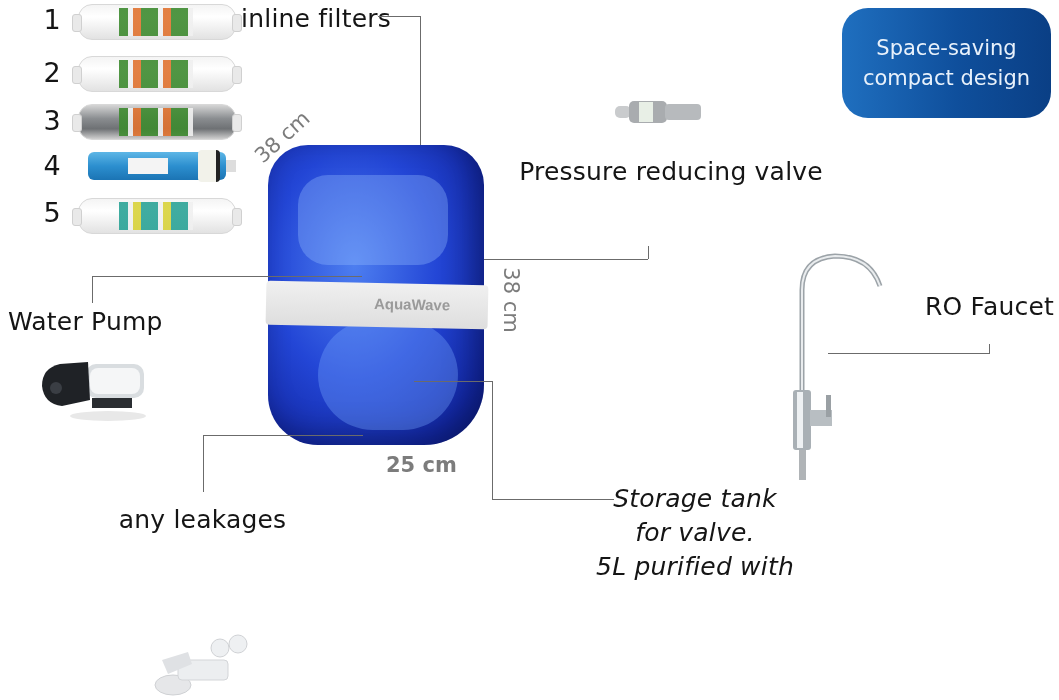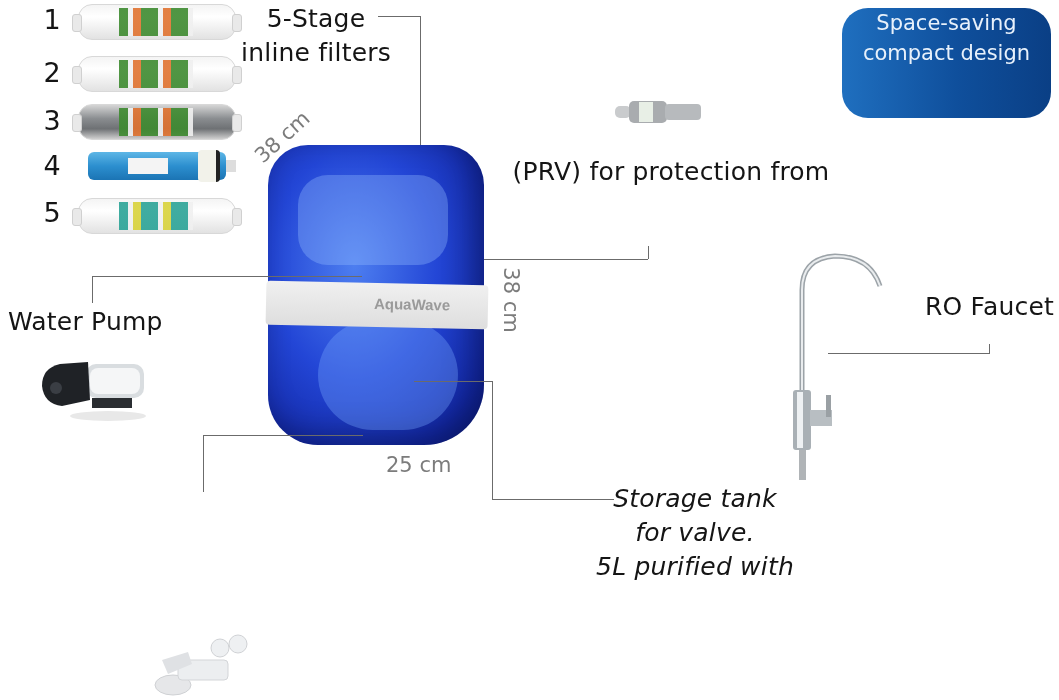--- a/index.html
+++ b/index.html
@@ -3,21 +3,21 @@
 <meta charset="utf-8">
 <style>
   html,body{margin:0;padding:0;background:#ffffff;}
   body{width:1059px;height:700px;position:relative;overflow:hidden;font-family:"DejaVu Sans","Liberation Sans",sans-serif;color:#111;}
   .label{position:absolute;font-size:25px;line-height:34px;color:#151515;text-align:center;white-space:nowrap;letter-spacing:0.2px;}
   .dim{position:absolute;font-size:21px;color:#7c7c7c;white-space:nowrap;}
   .line{position:absolute;background:#6b6b6b;}
   .num{position:absolute;font-size:27px;color:#151515;width:24px;text-align:center;}
   .badge{position:absolute;left:842px;top:8px;width:209px;height:110px;border-radius:26px;
     background:linear-gradient(90deg,#1f6fbf 0%,#0f4f9c 55%,#0a3f85 100%);
-    color:#e8f1fb;font-size:21px;line-height:30px;text-align:center;display:flex;flex-direction:column;justify-content:flex-start;}
+    color:#e8f1fb;font-size:21px;line-height:30px;text-align:center;display:flex;flex-direction:column;justify-content:center;}
   .filter{position:absolute;left:78px;width:156px;height:34px;border-radius:14px;
     background:linear-gradient(180deg,#f4f4f4 0%,#ffffff 35%,#e2e2e2 100%);border:1px solid #d8d8d8;}
   .filter .capL,.filter .capR{position:absolute;top:9px;width:8px;height:16px;background:#e9e9e9;border:1px solid #d0d0d0;border-radius:3px;}
   .filter .capL{left:-7px;} .filter .capR{right:-7px;}
   .filter .lbl{position:absolute;left:40px;top:3px;width:74px;height:28px;background:
     repeating-linear-gradient(90deg,#3d8a2f 0 9px,#f0f0f0 9px 14px,#e0722f 14px 22px,#3d8a2f 22px 30px);opacity:.9;}
   .filter.dark{background:linear-gradient(180deg,#d5d5d5 0%,#8a8d90 40%,#6e7174 70%,#cfcfcf 100%);}
   .filter.teal .lbl{background:repeating-linear-gradient(90deg,#2aa396 0 9px,#f0f0f0 9px 14px,#d8d23a 14px 22px,#2aa396 22px 30px);}
   .membrane{position:absolute;left:88px;top:152px;width:138px;height:28px;border-radius:6px;
     background:linear-gradient(180deg,#5db6e6 0%,#2c8fcf 50%,#1b74b4 100%);}
@@ -65,54 +65,53 @@
     <div class="wrap"></div>
     <div class="tip"></div>
   </div>
 <div class="filter teal" style="top:198px;">
     <div class="capL"></div>
     <div class="capR"></div>
     <div class="lbl"></div>
   </div>
 
 <div class="label" style="left:236px;top:2px;width:160px;">
-  <div>5-Stage</div>
   <div>inline filters</div>
 </div>
 <div class="line" style="left:378px;top:16px;width:42px;height:1px;"></div>
 <div class="line" style="left:420px;top:16px;width:1px;height:195px;"></div>
 
 <div class="badge">
   <div>Space-saving</div>
   <div>compact design</div>
 </div>
 
 <svg class="prv" viewBox="0 0 90 30">
   <rect x="2" y="9" width="16" height="12" rx="5" fill="#c9cbcd"></rect>
   <rect x="16" y="4" width="38" height="22" rx="5" fill="#a9acaf"></rect>
   <rect x="26" y="5" width="14" height="20" fill="#e8efe6"></rect>
   <rect x="52" y="7" width="36" height="16" rx="4" fill="#b7babd"></rect>
 </svg>
 <div class="label" style="left:496px;top:155px;width:350px;">
-  <div>(PRV) for protection from</div>
+  <div>Pressure reducing valve</div>
 </div>
 <div class="line" style="left:460px;top:259px;width:188px;height:1px;"></div>
 <div class="line" style="left:648px;top:246px;width:1px;height:13px;"></div>
 
 <div class="unit">
   <div class="inner1"></div>
   <div class="inner2"></div>
 </div>
 <div class="band">
     <span>AquaWave</span>
   </div>
 
 <div class="dim" style="left:250px;top:150px;transform:rotate(-42deg);transform-origin:left top;">38 cm</div>
 <div class="dim" style="left:478px;top:288px;transform:rotate(90deg);transform-origin:center;">38 cm</div>
-<div class="dim" style="left:386px;top:453px;">25 cm</div>
+<div class="dim" style="left:386px;top:453px;font-weight:bold;">25 cm</div>
 
 <div class="line" style="left:92px;top:276px;width:270px;height:1px;"></div>
 <div class="line" style="left:92px;top:276px;width:1px;height:27px;"></div>
 <div class="label" style="left:8px;top:305px;width:170px;text-align:left;">Water Pump</div>
 <svg class="pump" viewBox="0 0 110 75">
   <ellipse cx="70" cy="68" rx="38" ry="5" fill="#e8e8e8"></ellipse>
   <rect x="48" y="16" width="58" height="34" rx="10" fill="#d9dde0"></rect>
   <rect x="52" y="20" width="50" height="26" rx="8" fill="#f5f6f7"></rect>
   <path d="M4 38 Q4 20 22 16 L50 14 L52 52 L24 58 Q6 56 4 38Z" fill="#1f2226"></path>
   <circle cx="18" cy="40" r="6" fill="#3a3e44"></circle>
@@ -128,20 +127,21 @@
   <rect x="36" y="145" width="5" height="22" fill="#9aa0a4"></rect>
   <rect x="9" y="200" width="7" height="30" fill="#b0b4b7"></rect>
 </svg>
 <div class="label" style="left:920px;top:290px;width:139px;">RO Faucet</div>
 <div class="line" style="left:828px;top:353px;width:162px;height:1px;"></div>
 <div class="line" style="left:989px;top:344px;width:1px;height:10px;"></div>
 
 <div class="line" style="left:203px;top:435px;width:160px;height:1px;"></div>
 <div class="line" style="left:203px;top:435px;width:1px;height:57px;"></div>
 <div class="label" style="left:10px;top:503px;width:385px;">
+  <div>any leakages</div>
 </div>
 <svg class="leak" viewBox="0 0 110 70">
   <ellipse cx="25" cy="55" rx="18" ry="10" fill="#e6e7e9" stroke="#cfd1d4"></ellipse>
   <rect x="30" y="30" width="50" height="20" rx="4" fill="#eceef0" stroke="#d3d5d8"></rect>
   <circle cx="72" cy="18" r="9" fill="#eef0f2" stroke="#d0d2d5"></circle>
   <circle cx="90" cy="14" r="9" fill="#eef0f2" stroke="#d0d2d5"></circle>
   <path d="M14 30 L40 22 L44 34 L20 44Z" fill="#dfe1e4"></path>
 </svg>
 
 <div class="line" style="left:414px;top:381px;width:78px;height:1px;"></div>

